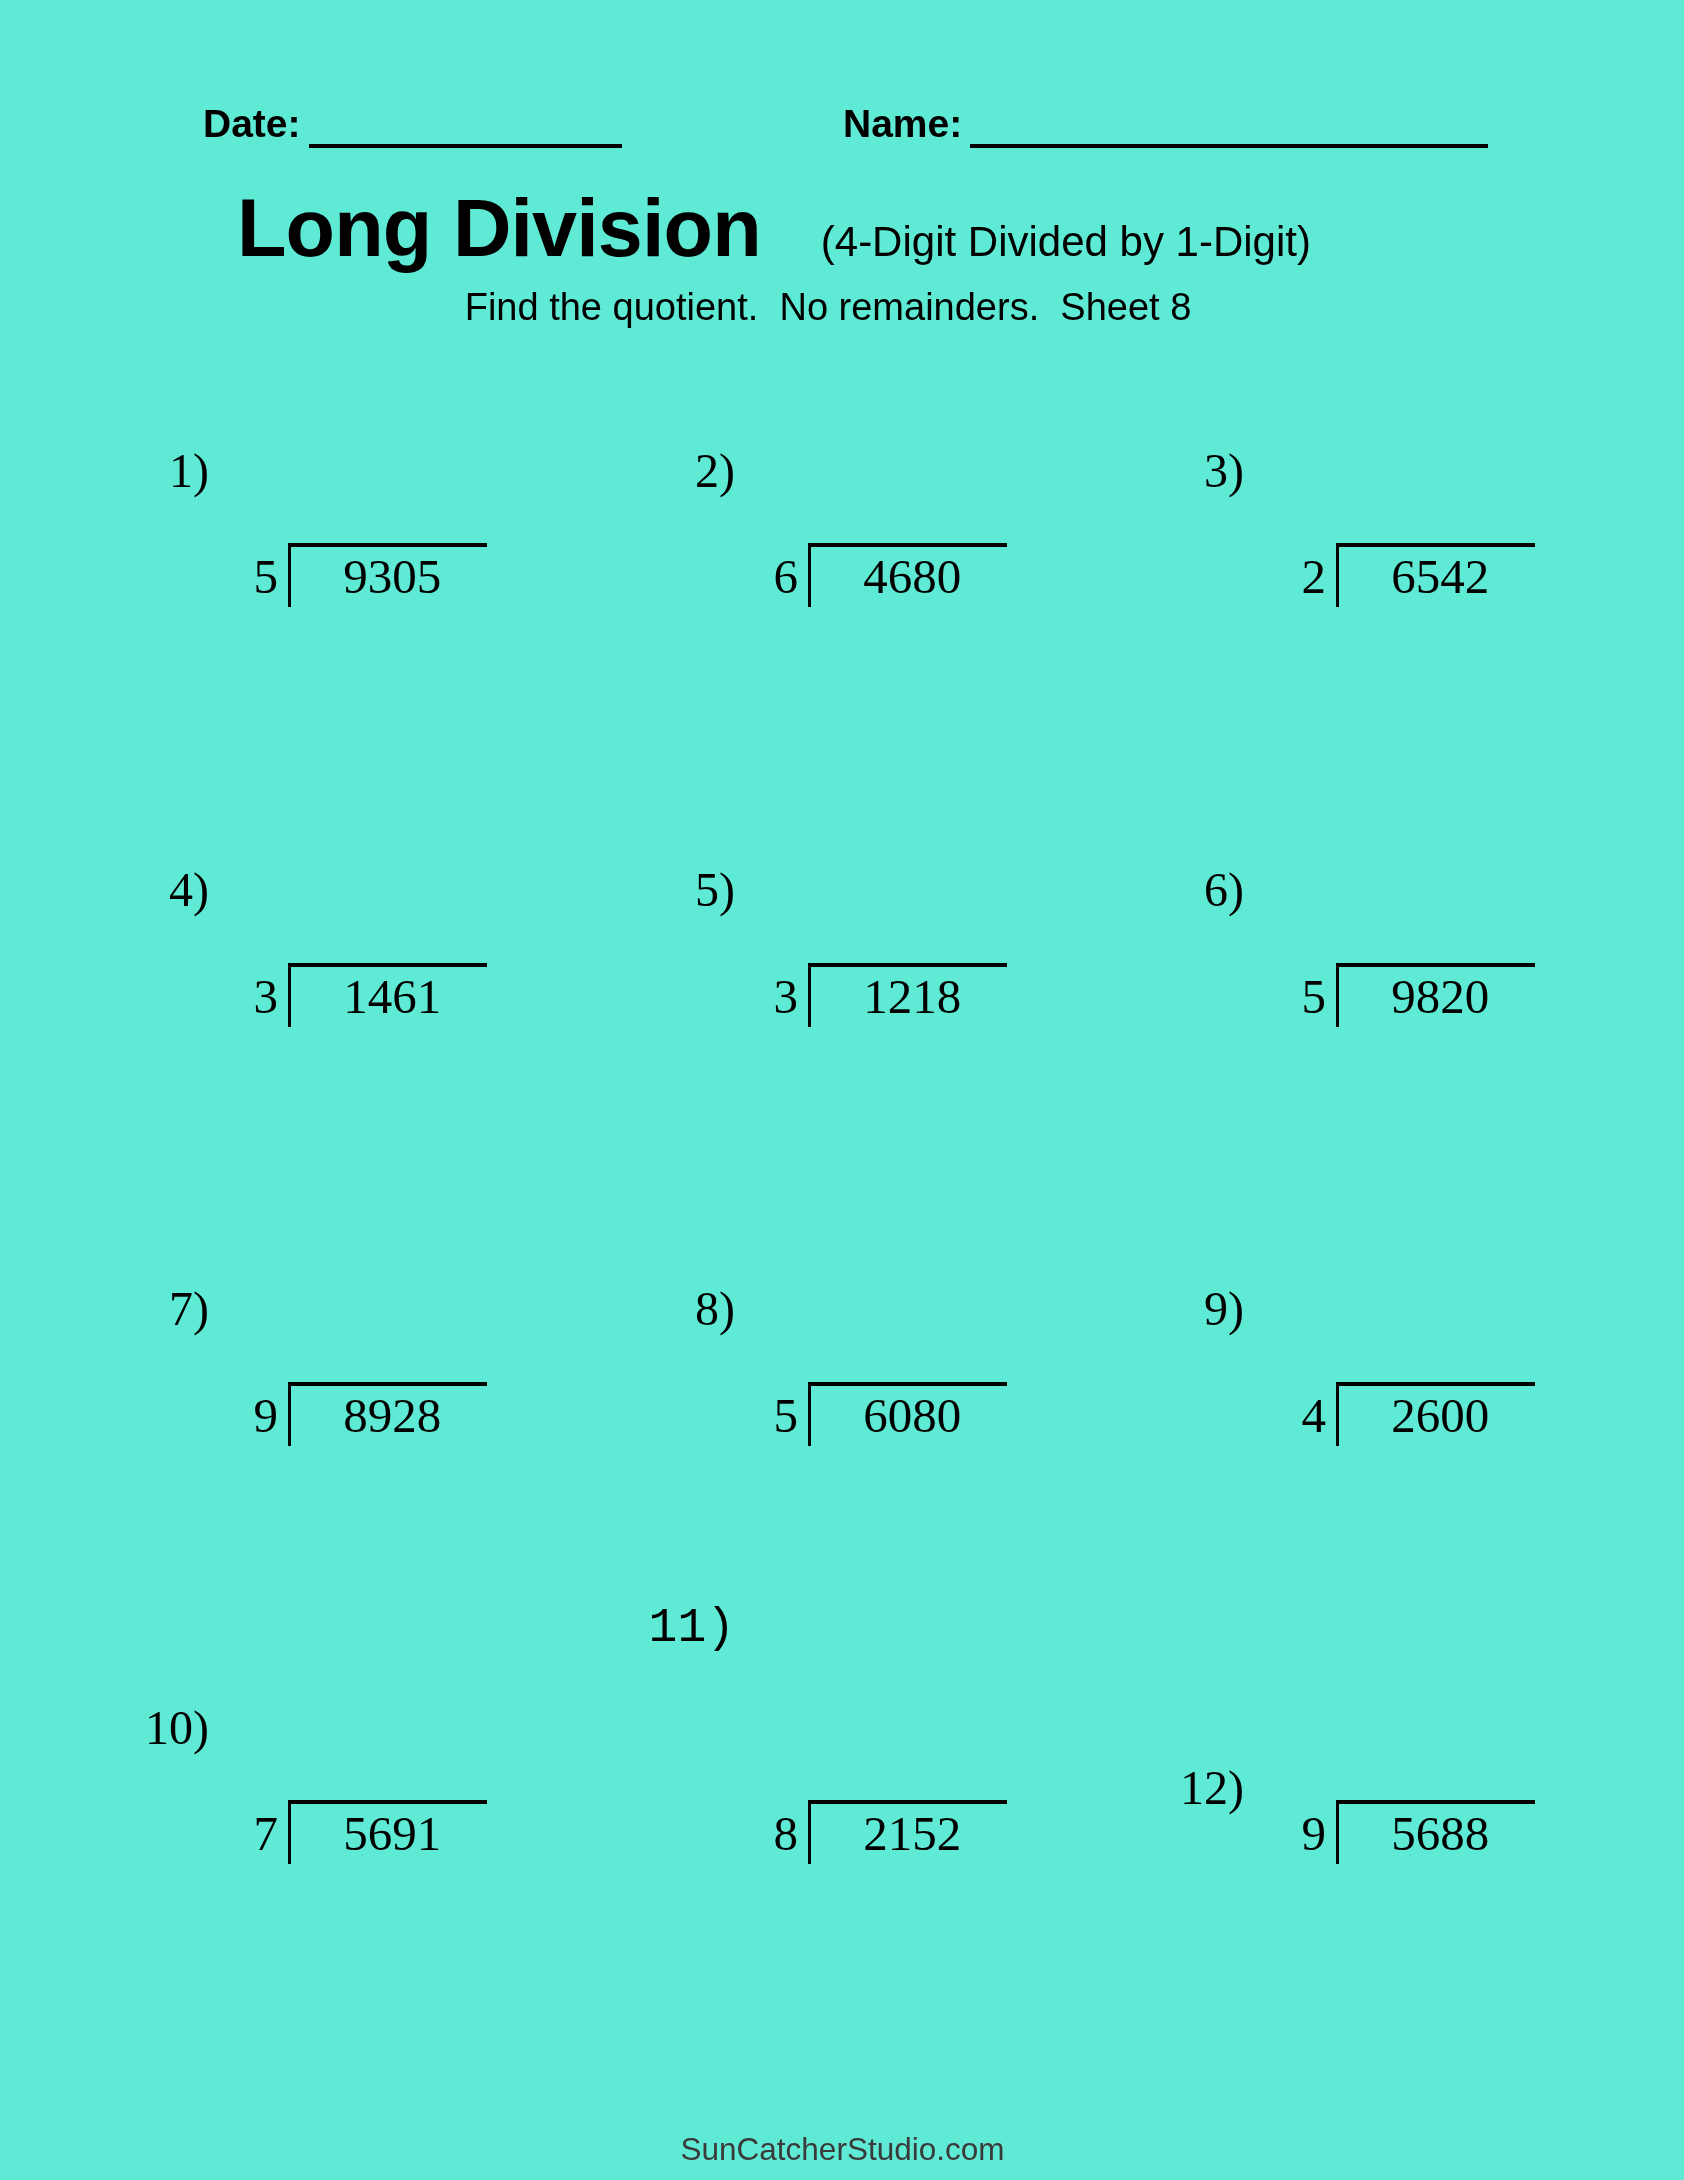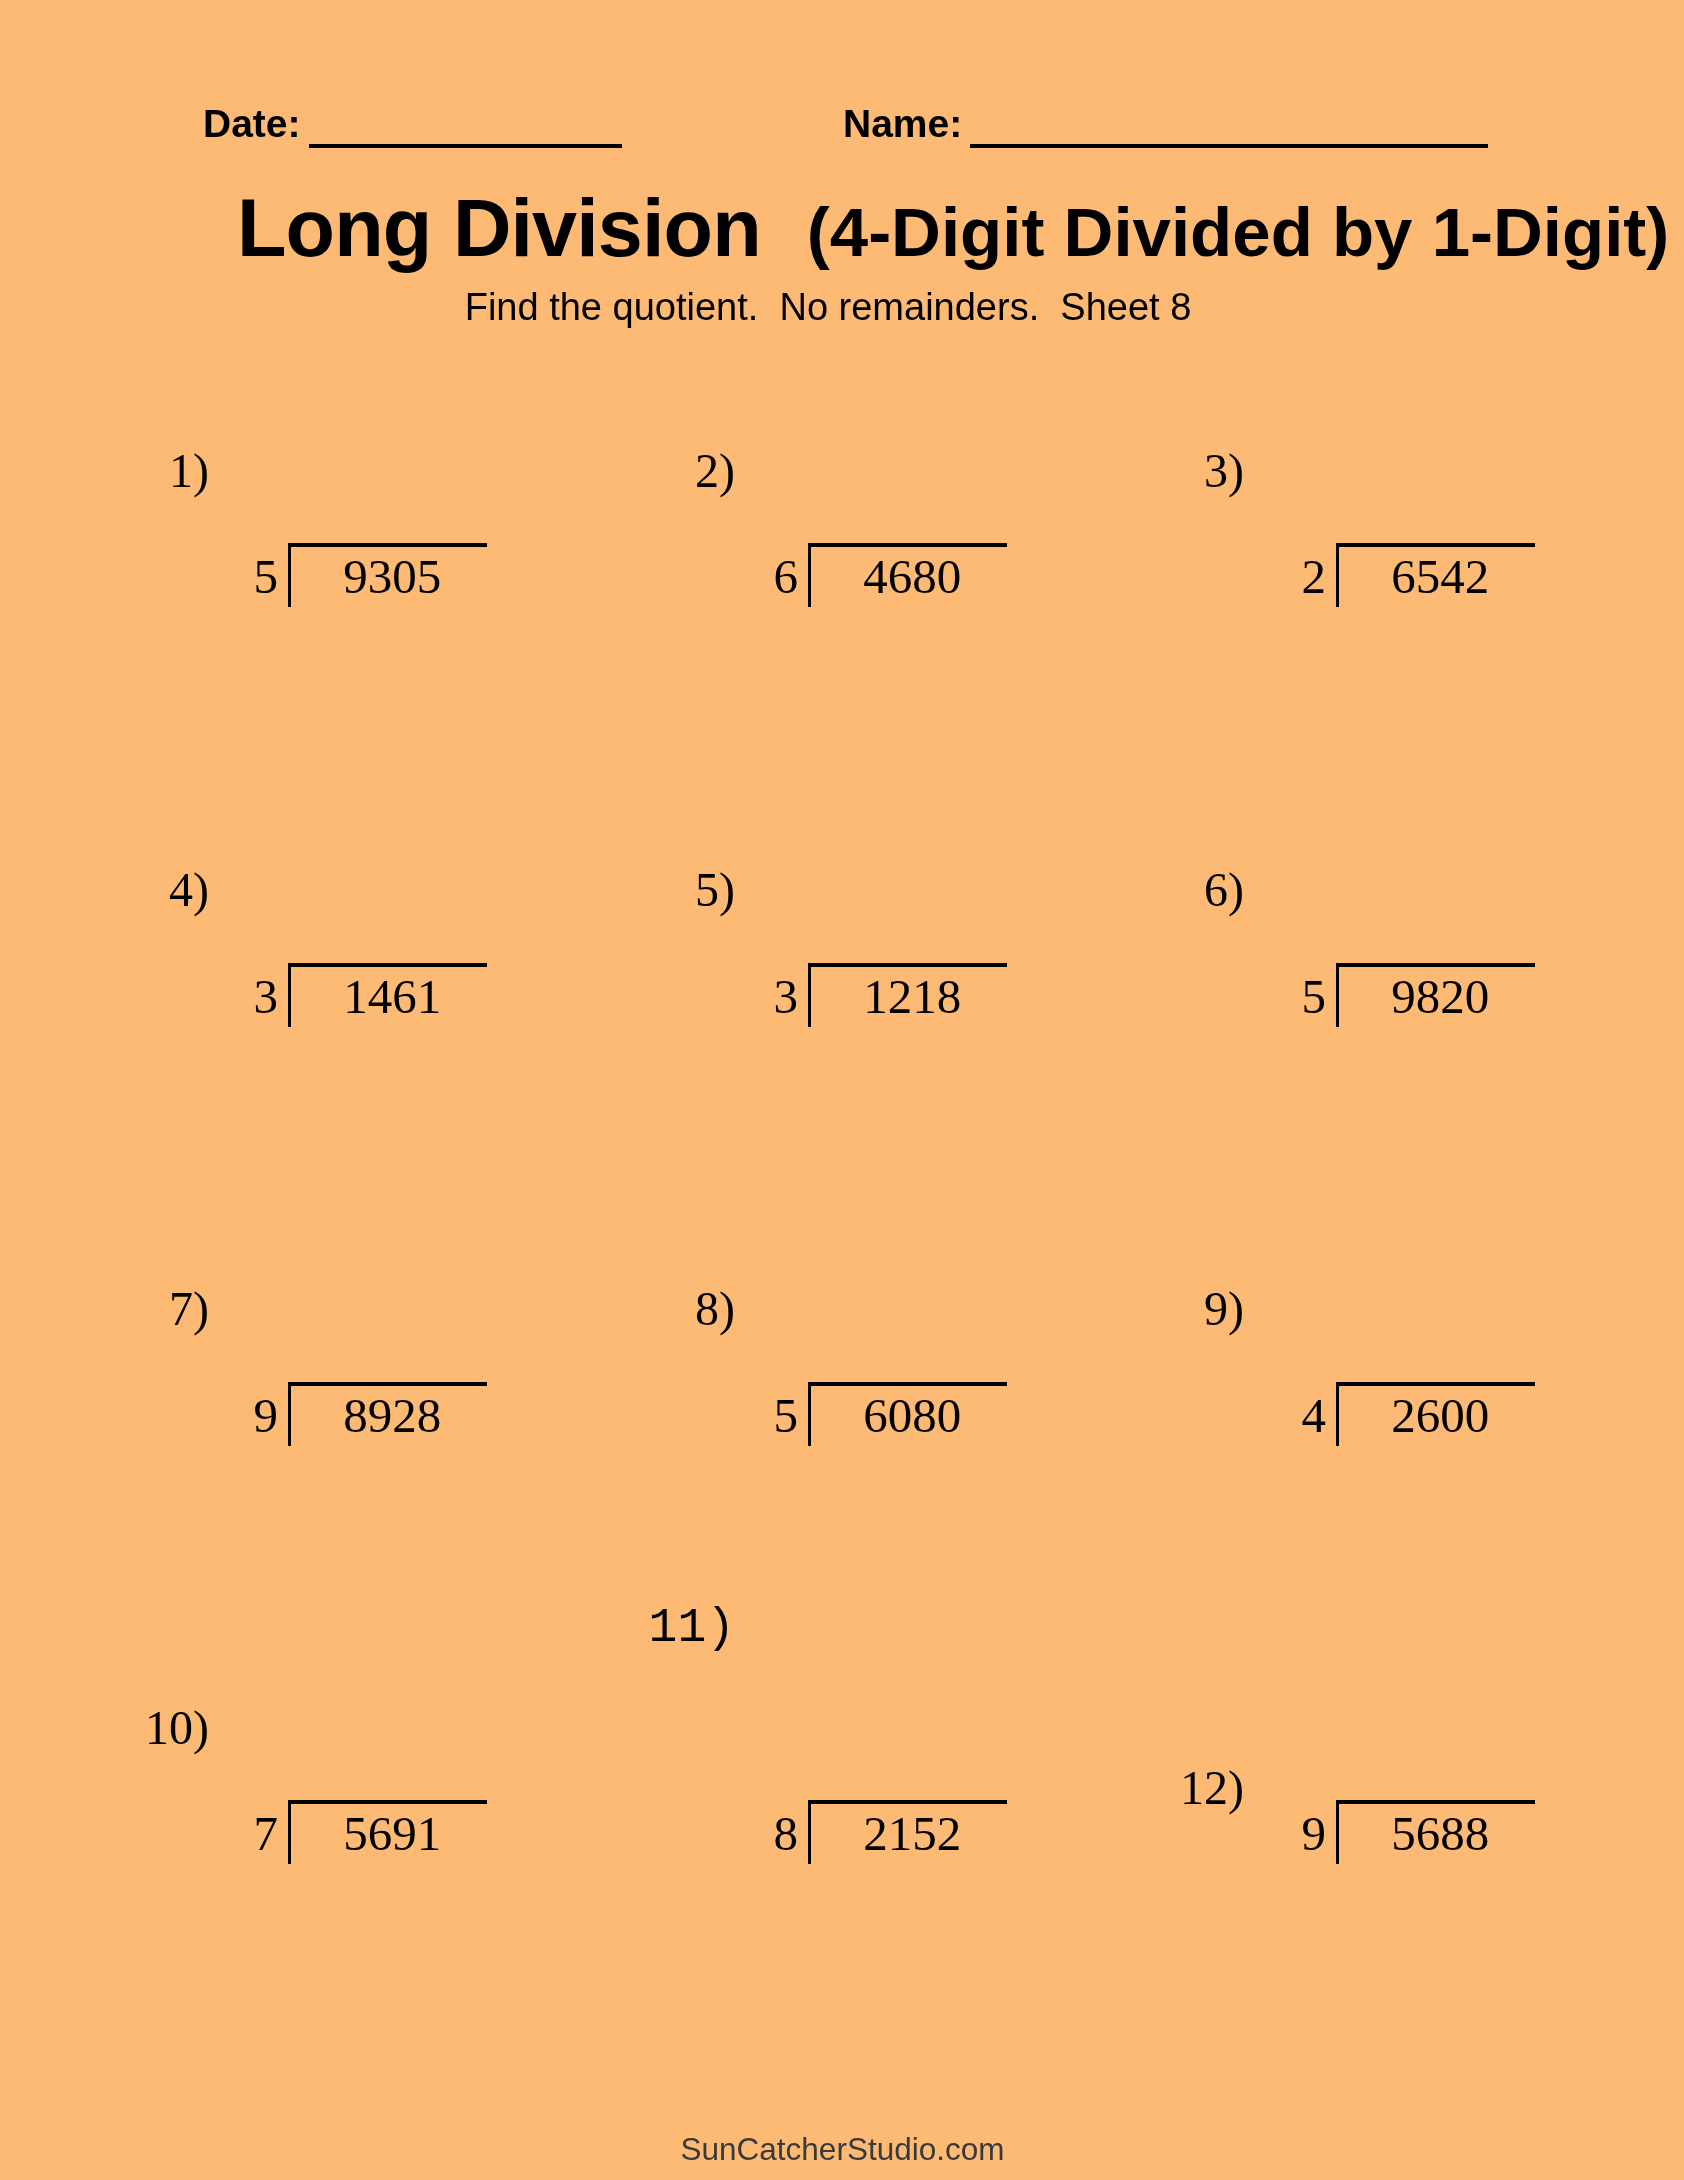--- a/index.html
+++ b/index.html
@@ -4,21 +4,21 @@
 <style>
   html, body {
     margin: 0;
     padding: 0;
     background: #ffffff;
   }
   .page {
     position: relative;
     width: 1685px;
     height: 2181px;
-    background: #fdba74;
+    background: #5eead4;
     overflow: hidden;
     font-family: "Liberation Sans", sans-serif;
     color: #000000;
   }
   .abs { position: absolute; }
 
   
   .field-label {
     font-size: 39px;
     font-weight: 700;
@@ -37,24 +37,24 @@
     white-space: nowrap;
     gap: 12px;
   }
   .title-main {
     font-size: 81px;
     font-weight: 700;
     line-height: 81px;
     letter-spacing: -0.9px;
   }
   .title-qualifier {
-    font-size: 69px;
-    font-weight: 700;
+    font-size: 42px;
+    font-weight: 400;
     line-height: 51px;
-    margin-left: 34px;
+    margin-left: 48px;
   }
   .subtitle {
     font-size: 38px;
     font-weight: 400;
     line-height: 38px;
     white-space: pre;
     left: 50%;
     transform: translateX(-50%);
     margin-left: -14.5px;
   }

